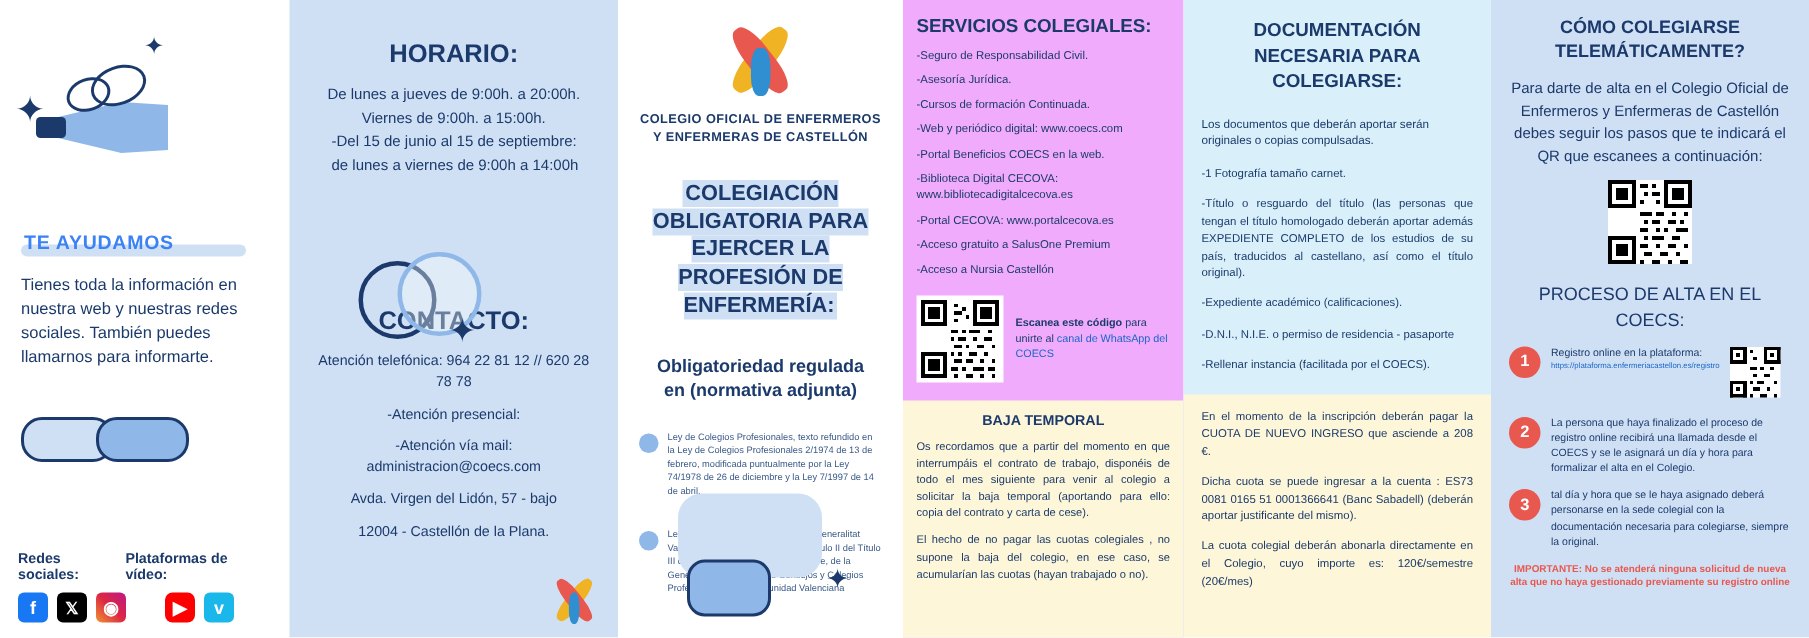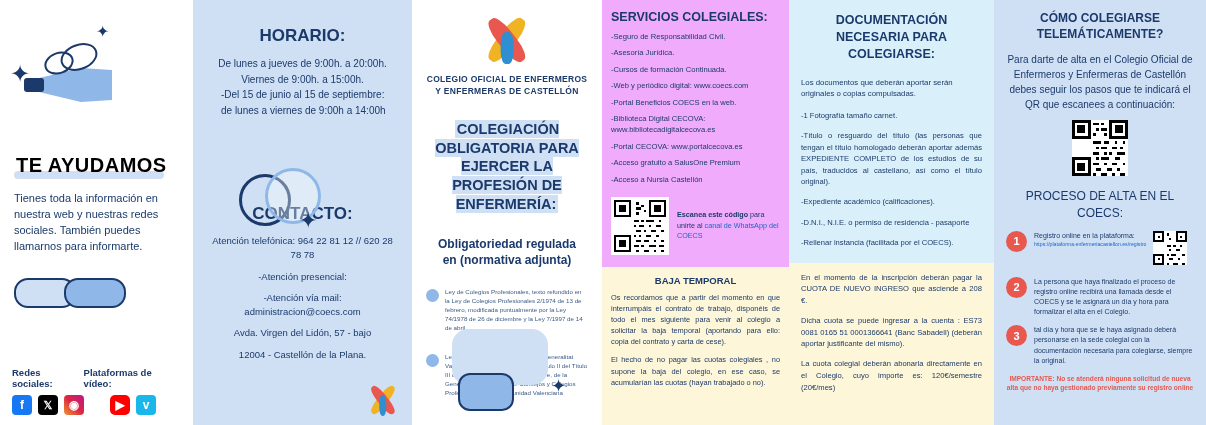--- a/index.html
+++ b/index.html
@@ -18,21 +18,21 @@
   .mg-body{position:absolute;left:28px;top:12px;width:74px;height:34px;background:#8fb8e8;
       clip-path:polygon(0 30%,58% 0,100% 6%,100% 94%,58% 100%,0 70%);}
   .mg-handle{position:absolute;left:14px;top:22px;width:20px;height:14px;background:#1b3a6b;border-radius:3px;}
   .ring{position:absolute;border:2px solid #1b3a6b;border-radius:50%;}
   .r1{left:34px;top:-4px;width:26px;height:18px;transform:rotate(-20deg);}
   .r2{left:50px;top:-12px;width:34px;height:22px;transform:rotate(-20deg);}
   .star{position:absolute;color:#1b3a6b;font-size:24px;line-height:1;}
   .sA{left:10px;top:62px;}
   .sB{left:96px;top:24px;font-size:16px;}
   .p1 .title{
-    font-size:20px;font-weight:bold;color:#000000;letter-spacing:.5px;
+    font-size:13px;font-weight:bold;color:#3b82f6;letter-spacing:.5px;
     margin:146px 0 0 6px;
   }
   .p1 .underline{height:8px;background:#cfe0f5;width:150px;margin:-6px 0 12px 4px;border-radius:4px;}
   .p1 .body{font-size:11px;line-height:1.45;color:#1b3a6b;margin:0 2px 0 4px;}
   .hands{position:absolute;left:14px;top:268px;width:120px;height:46px;}
   .hand{position:absolute;width:58px;height:26px;border:2px solid #1b3a6b;border-radius:14px;background:#cfe0f5;}
   .hand.l{left:0;top:10px;}
   .hand.r{left:50px;top:10px;background:#8fb8e8;}
   .p1 .socialwrap{position:absolute;left:12px;bottom:10px;width:170px;}
   .p1 .sociallabels{display:flex;justify-content:space-between;font-size:9.5px;font-weight:bold;margin-bottom:6px;}

